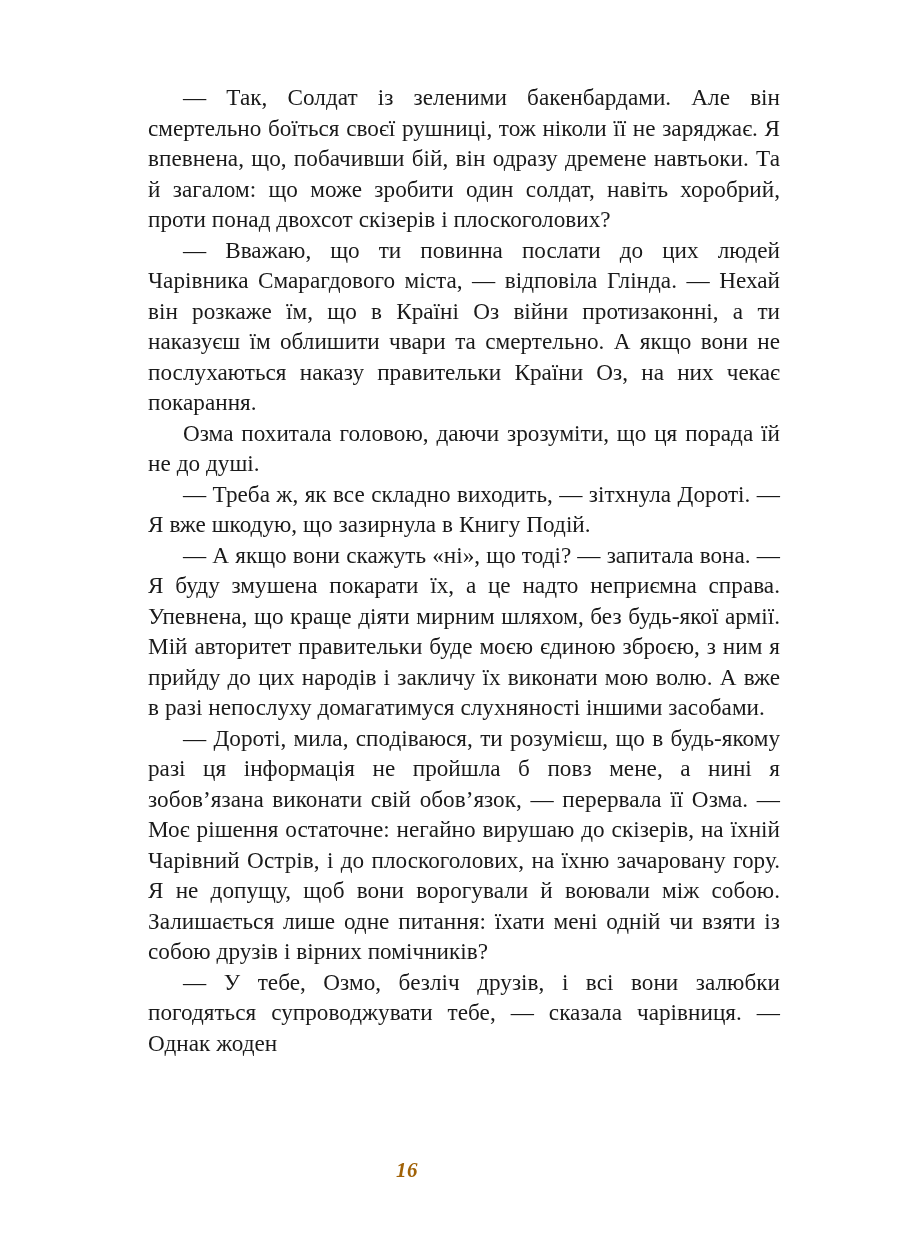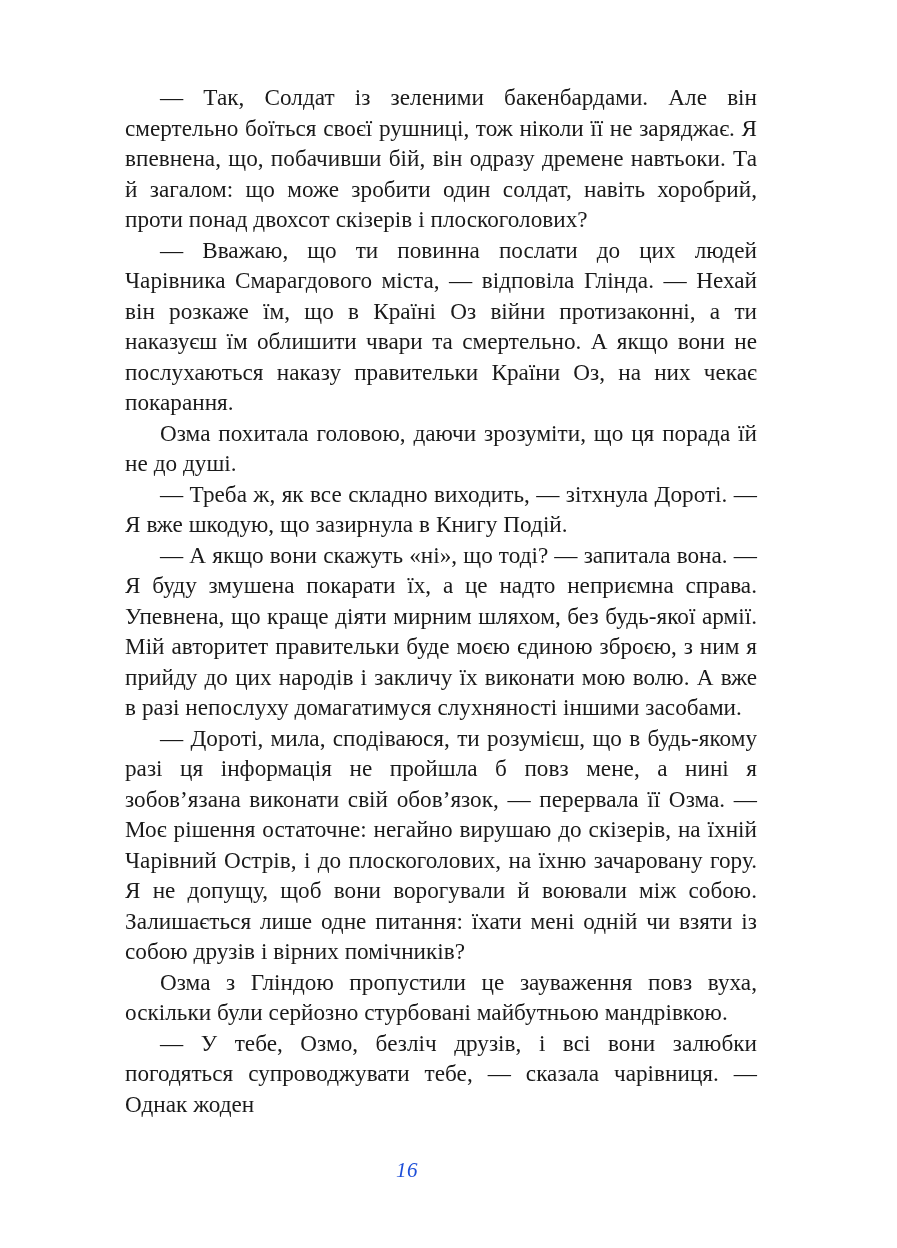--- a/index.html
+++ b/index.html
@@ -17,21 +17,21 @@
   }
   .page {
     position: absolute;
     left: 0; top: 0;
     width: 897px;
     height: 1248px;
     background: #ffffff;
   }
   .text-column {
     position: absolute;
-    left: 125px;
+    left: 148px;
     top: 82px;
     width: 632px;
   }
   p.para {
     margin: 0;
     padding: 0;
     text-indent: 35px;
     text-align: justify;
     font-size: 23.2px;
     line-height: 30.5px;
@@ -44,35 +44,35 @@
     text-align-last: left;
   }
   .page-number {
     position: absolute;
     left: 0;
     top: 1158px;
     width: 814px;
     text-align: center;
     font-style: italic;
     font-size: 21px;
-    color: #1d4ed8;
+    color: #a16207;
     letter-spacing: 0.5px;
+    font-weight: bold;
   }
 </style>
 </head>
 <body>
 
 <div class="page">
 
   <div class="text-column">
     <p class="para">— Так, Солдат із зеленими бакенбардами. Але він смертельно боїться своєї рушниці, тож ніколи її не заряджає. Я впевнена, що, побачивши бій, він одразу дремене навтьоки. Та й загалом: що може зробити один солдат, навіть хоробрий, проти понад двохсот скізерів і плоскоголових?</p>
     <p class="para">— Вважаю, що ти повинна послати до цих людей Чарівника Смарагдового міста, — відповіла Глінда. — Нехай він розкаже їм, що в Країні Оз війни протизаконні, а ти наказуєш їм облишити чвари та смертельно. А якщо вони не послухаються наказу правительки Країни Оз, на них чекає покарання.</p>
     <p class="para">Озма похитала головою, даючи зрозуміти, що ця порада їй не до душі.</p>
     <p class="para">— Треба ж, як все складно виходить, — зітхнула Дороті. — Я вже шкодую, що зазирнула в Книгу Подій.</p>
     <p class="para">— А якщо вони скажуть «ні», що тоді? — запитала вона. — Я буду змушена покарати їх, а це надто неприємна справа. Упевнена, що краще діяти мирним шляхом, без будь-якої армії. Мій авторитет правительки буде моєю єдиною зброєю, з ним я прийду до цих народів і закличу їх виконати мою волю. А вже в разі непослуху домагатимуся слухняності іншими засобами.</p>
     <p class="para">— Дороті, мила, сподіваюся, ти розумієш, що в будь-якому разі ця інформація не пройшла б повз мене, а нині я зобов’язана виконати свій обов’язок, — перервала її Озма. — Моє рішення остаточне: негайно вирушаю до скізерів, на їхній Чарівний Острів, і до плоскоголових, на їхню зачаровану гору. Я не допущу, щоб вони ворогували й воювали між собою. Залишається лише одне питання: їхати мені одній чи взяти із собою друзів і вірних помічників?</p>
-    <p class="para">Озма з Гліндою пропустили це зауваження повз вуха, оскільки були серйозно стурбовані майбутньою мандрівкою.</p>
     <p class="para">— У тебе, Озмо, безліч друзів, і всі вони залюбки погодяться супроводжувати тебе, — сказала чарівниця. — Однак жоден</p>
   </div>
 
   <div class="page-number">16</div>
 
 </div>
 
 </body></html>

